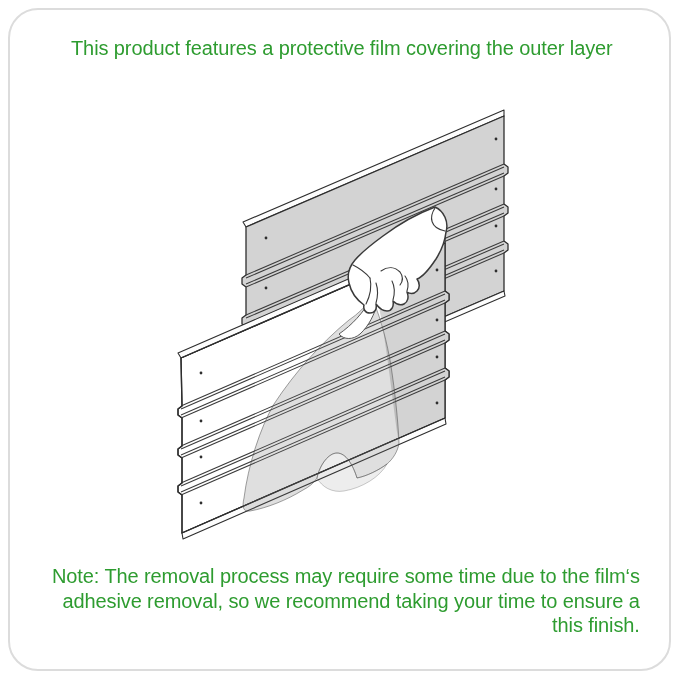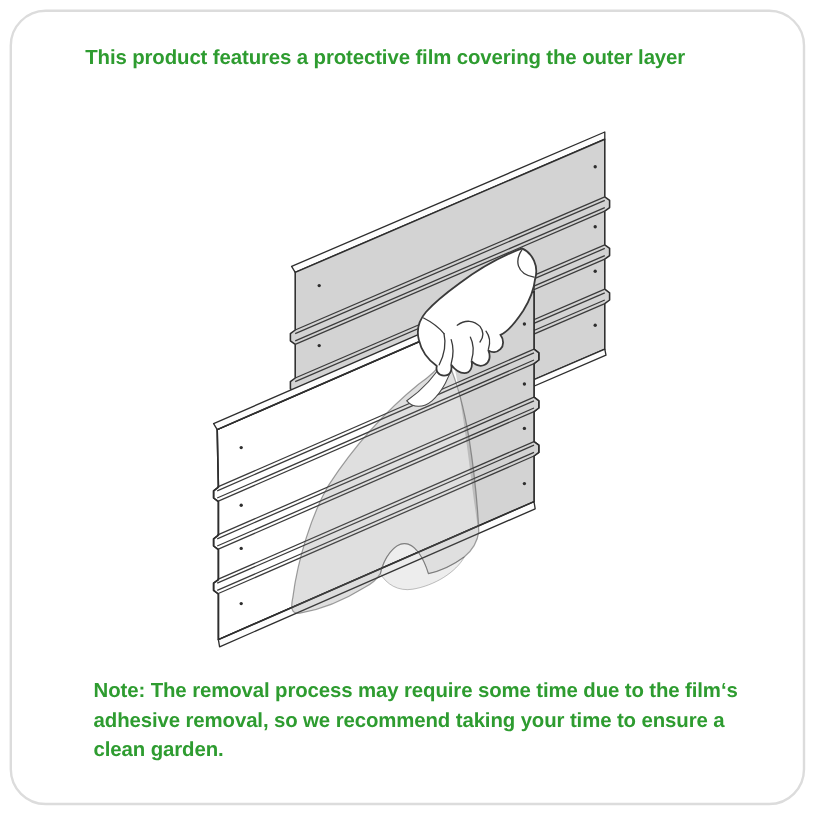--- a/index.html
+++ b/index.html
@@ -10,28 +10,29 @@
   }
   .frame{
     position:absolute;left:8px;top:8px;right:8px;bottom:8px;
     border:2px solid var(--border,#dcdcdc);
     border-radius:30px;
     pointer-events:none;
   }
   .note{
     position:absolute;
     color:var(--accent-green,#2e9c30);
-    font-weight:700;
-    font-size:17px;
+    font-weight:400;
+    font-size:20px;
     line-height:24.5px;
     letter-spacing:-0.1px;
     white-space:nowrap;
+    text-align:right;
   }
   .note-top{left:71px;top:36px;}
-  .note-bottom{left:52px;top:564px;margin-left:26px;}
+  .note-bottom{left:52px;top:564px;}
   svg{position:absolute;left:0;top:0;}
   .face-gray{fill:var(--panel-fill,#d3d3d3);stroke:var(--ink,#2e2e2e);stroke-width:1.3;stroke-linejoin:round;}
   .face-white{fill:#ffffff;stroke:var(--ink,#2e2e2e);stroke-width:1.3;stroke-linejoin:round;}
   .lip{fill:#fdfdfd;stroke:var(--ink,#2e2e2e);stroke-width:1.1;stroke-linejoin:round;}
   .filmon{fill:var(--panel-fill,#d3d3d3);stroke:none;}
   .rib{stroke:#3b3b3b;stroke-width:1.05;fill:none;}
   .edge{fill:none;stroke:var(--ink,#2e2e2e);stroke-width:1.3;stroke-linejoin:round;}
   .dot{fill:#2e2e2e;}
   .film{fill:rgba(110,110,110,0.22);stroke:rgba(70,70,70,0.5);stroke-width:1;}
   .film-curl{fill:rgba(110,110,110,0.12);stroke:rgba(70,70,70,0.35);stroke-width:0.8;}
@@ -187,14 +188,14 @@
     <path class="hand-line" d="M 376,303 C 378,296 378,289 376,283"></path>
     <path class="hand-line" d="M 393,300 C 395,293 395,287 392,281"></path>
     <path class="hand-line" d="M 407,291 C 409,285 408,280 405,276"></path>
     <path class="hand-line" d="M 381,271 C 388,266 395,267 400,272 C 403,276 403,281 400,285"></path>
   </g>
 </svg>
 
 <div class="note note-bottom">
   <div>Note: The removal process may require some time due to the film‘s</div>
   <div>adhesive removal, so we recommend taking your time to ensure a</div>
-  <div>clean garden.</div>
+  <div>this finish.</div>
 </div>
 
 </body></html>

